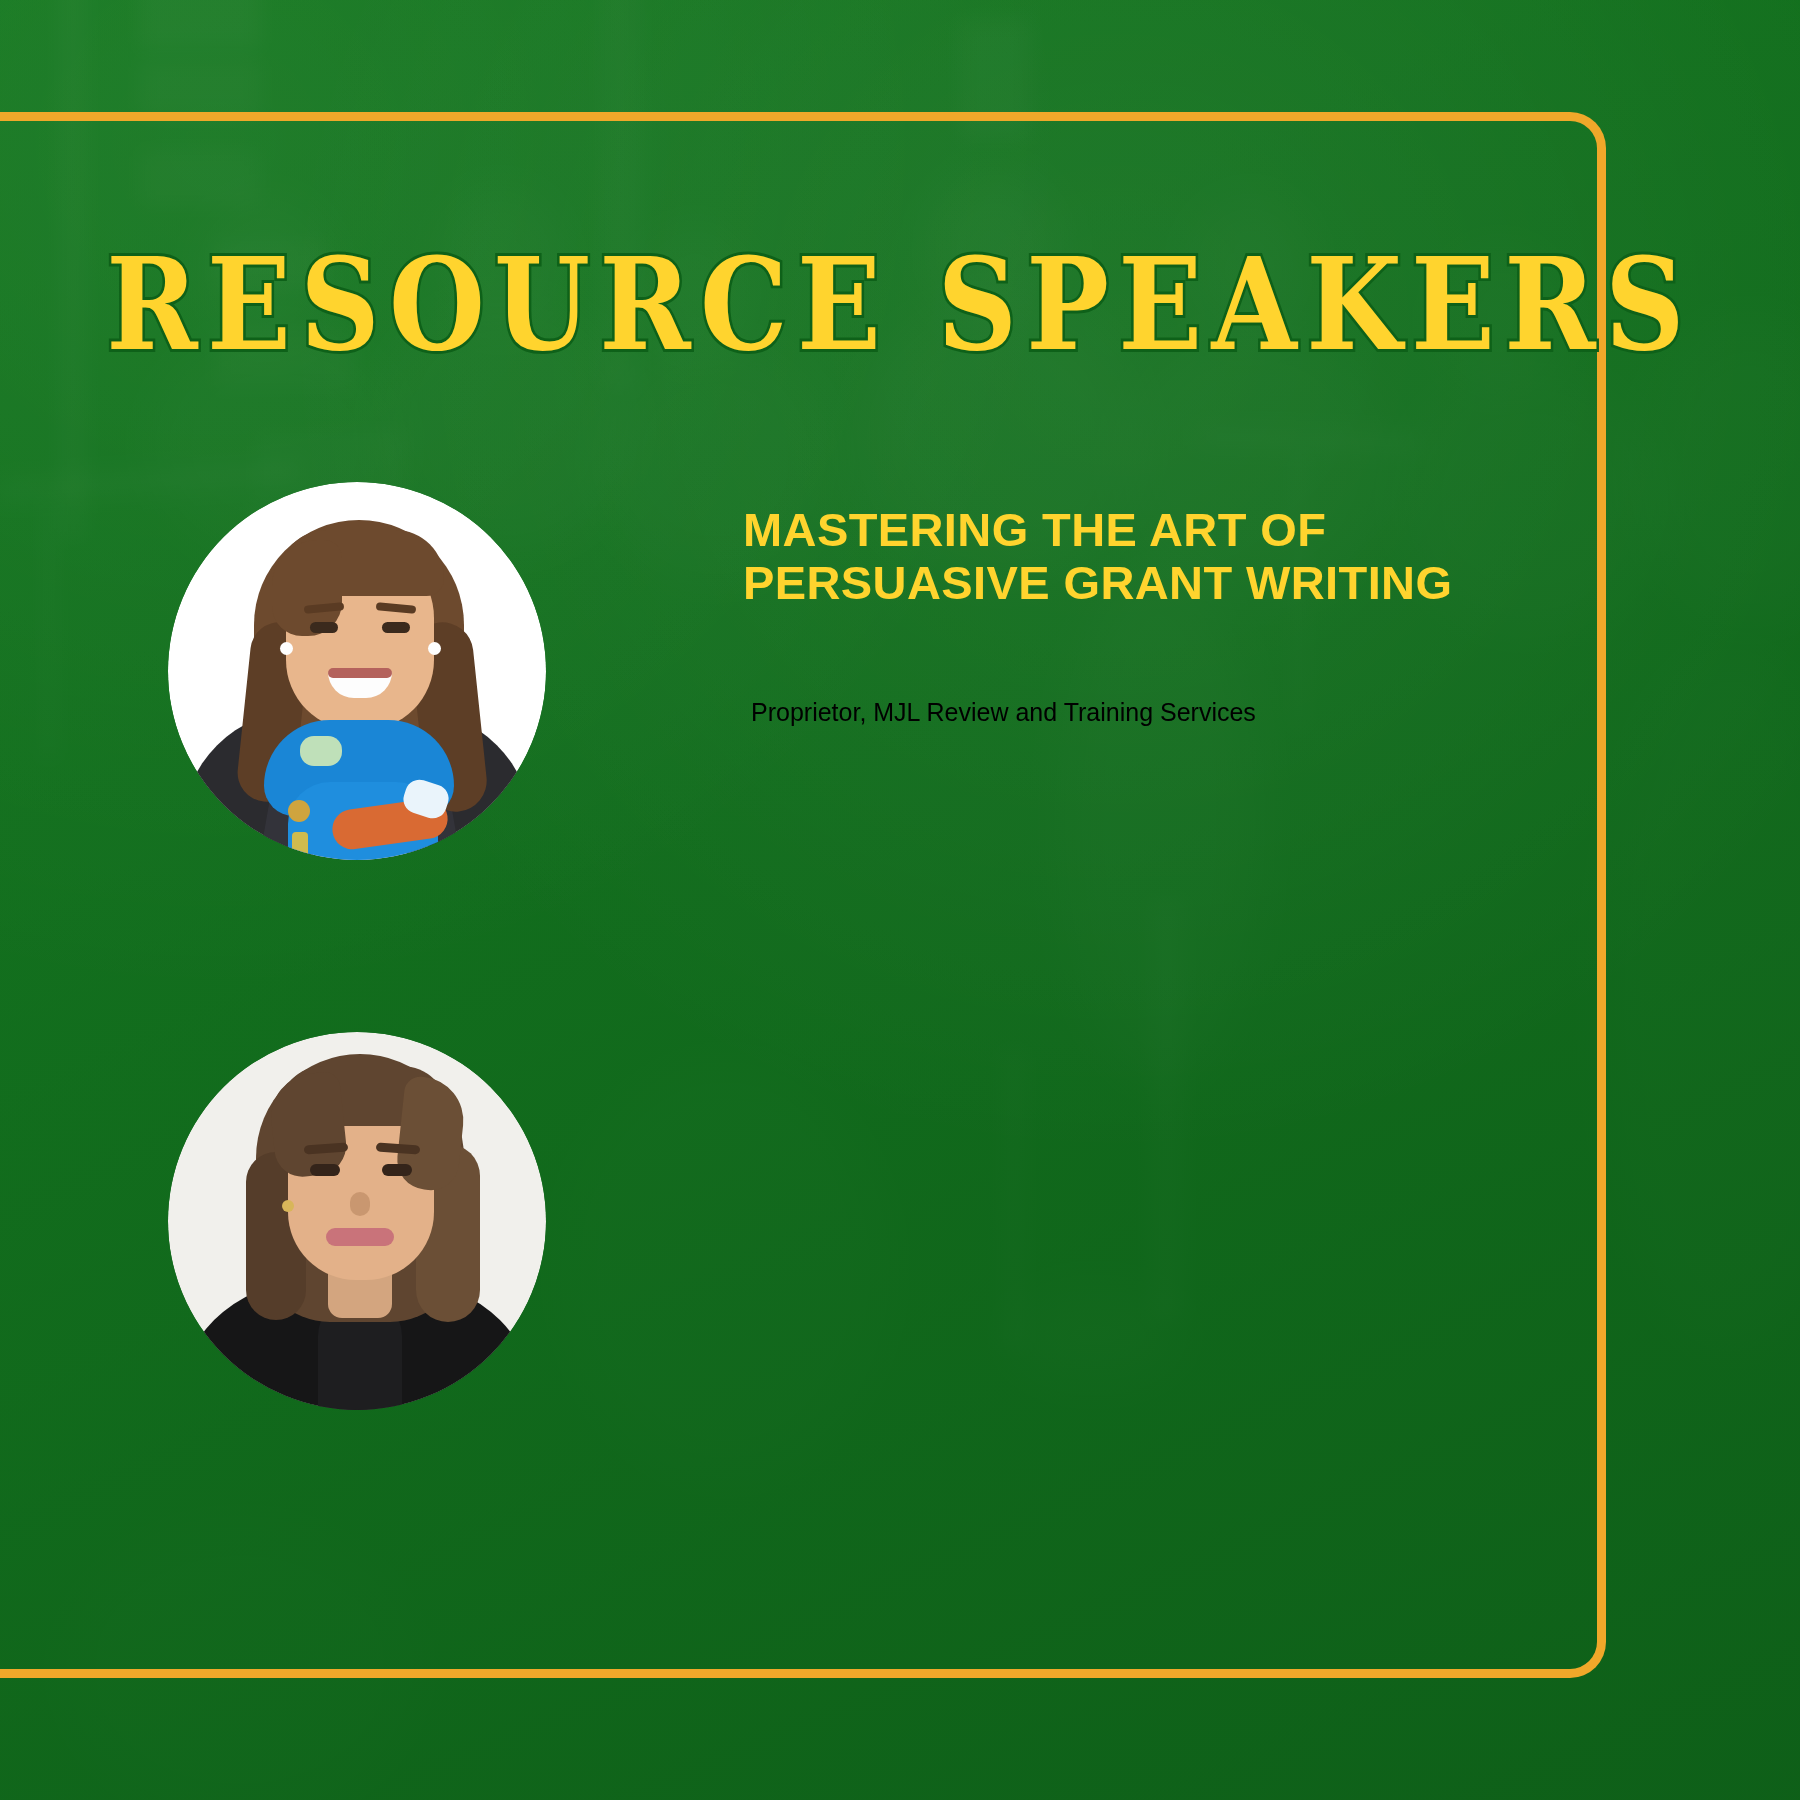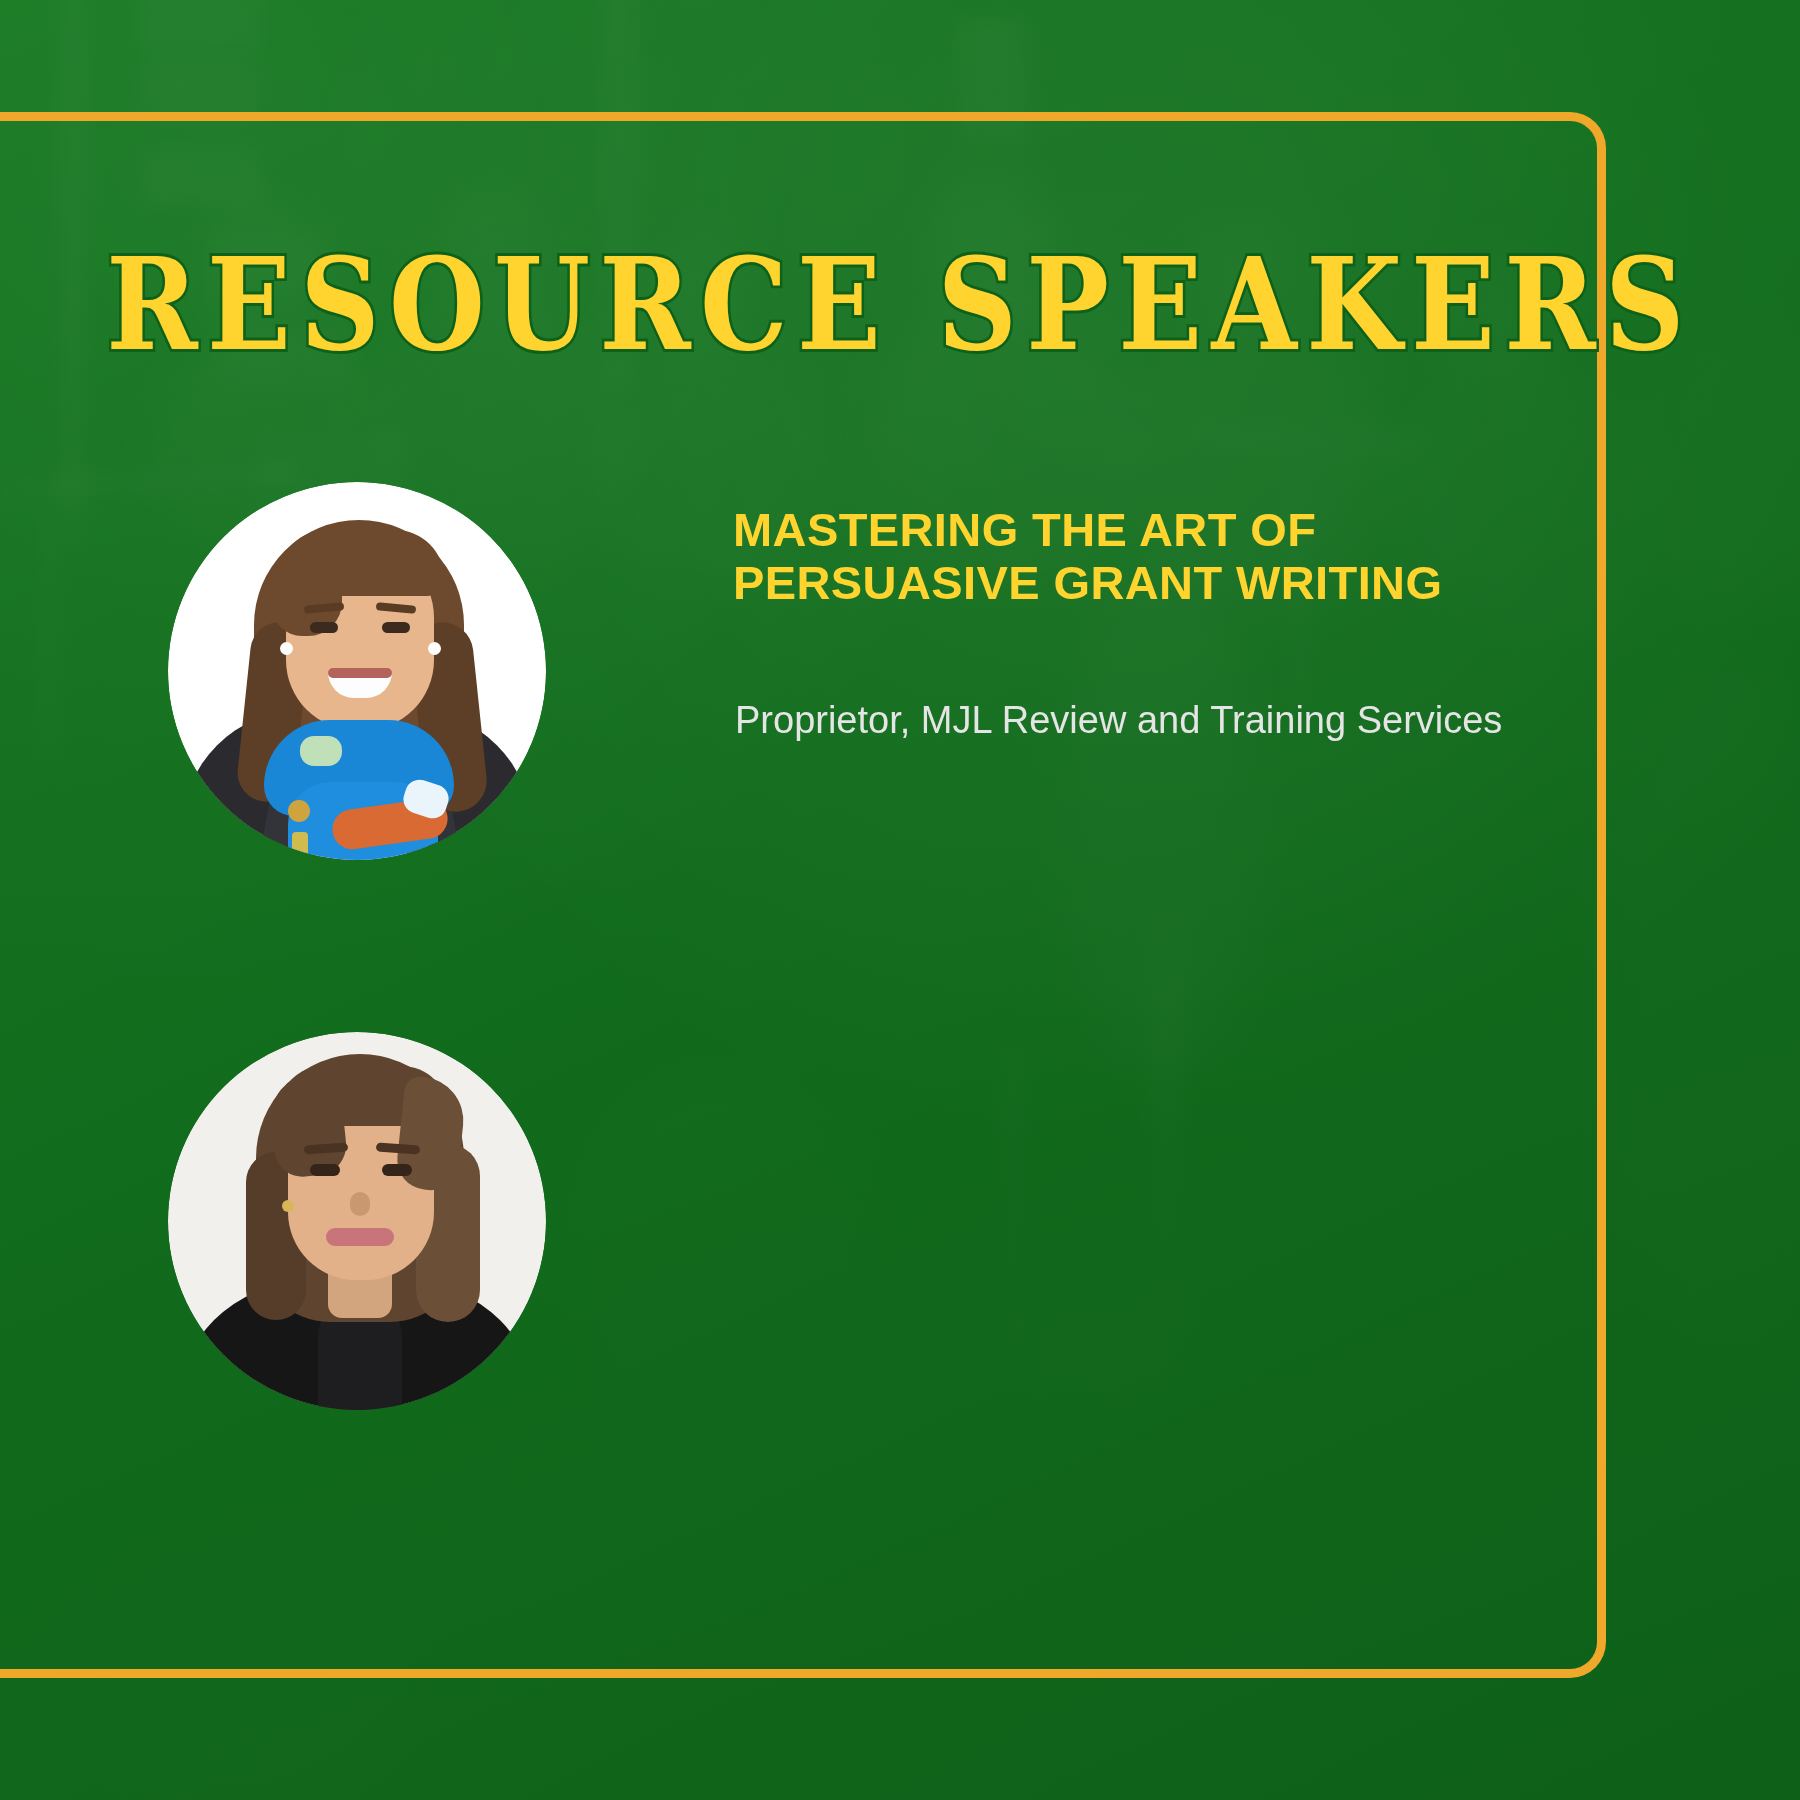--- a/index.html
+++ b/index.html
@@ -55,21 +55,21 @@
     letter-spacing:9px;
     color:#ffd42e;
     -webkit-text-stroke:5px #0e6119;
     paint-order:stroke fill;
     transform:scaleY(1.18) scaleX(1.02);
     transform-origin:center top;
     white-space:nowrap;
   }
 
   
-  .speaker{position:absolute;display:flex;align-items:flex-start;}
+  .speaker{position:absolute;display:flex;align-items:flex-start;gap:10px;}
   .speaker-1{left:168px;top:482px;}
   .speaker-2{left:168px;top:930px;}
 
   .avatar{
     position:relative;
     width:378px;height:378px;
     border-radius:50%;
     overflow:hidden;
     flex:0 0 auto;
   }
@@ -100,25 +100,25 @@
   .name{
     color:#ffffff;
     font-weight:bold;
     font-size:48px;
     line-height:1.1;
     letter-spacing:.2px;
     margin:0;
     white-space:nowrap;
   }
   .role{
-    color:#e5e5e5;
+    color:#000000;
     font-weight:normal;
-    font-size:38px;
+    font-size:25px;
     line-height:1.25;
-    margin:14px 0 0 2px;
+    margin:14px 0 0 8px;
     white-space:pre-line;
   }
 </style>
 </head>
 <body>
 
 <div class="poster">
 
   <div class="bg-photo">
     <div class="bg-flat"></div>

